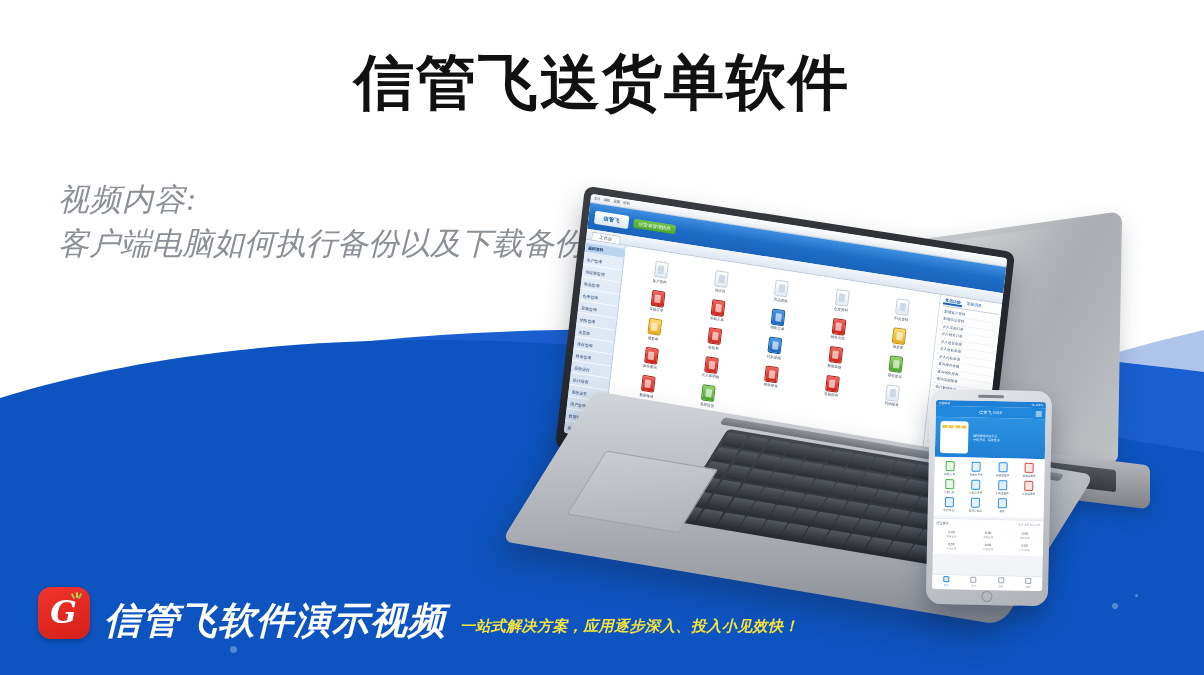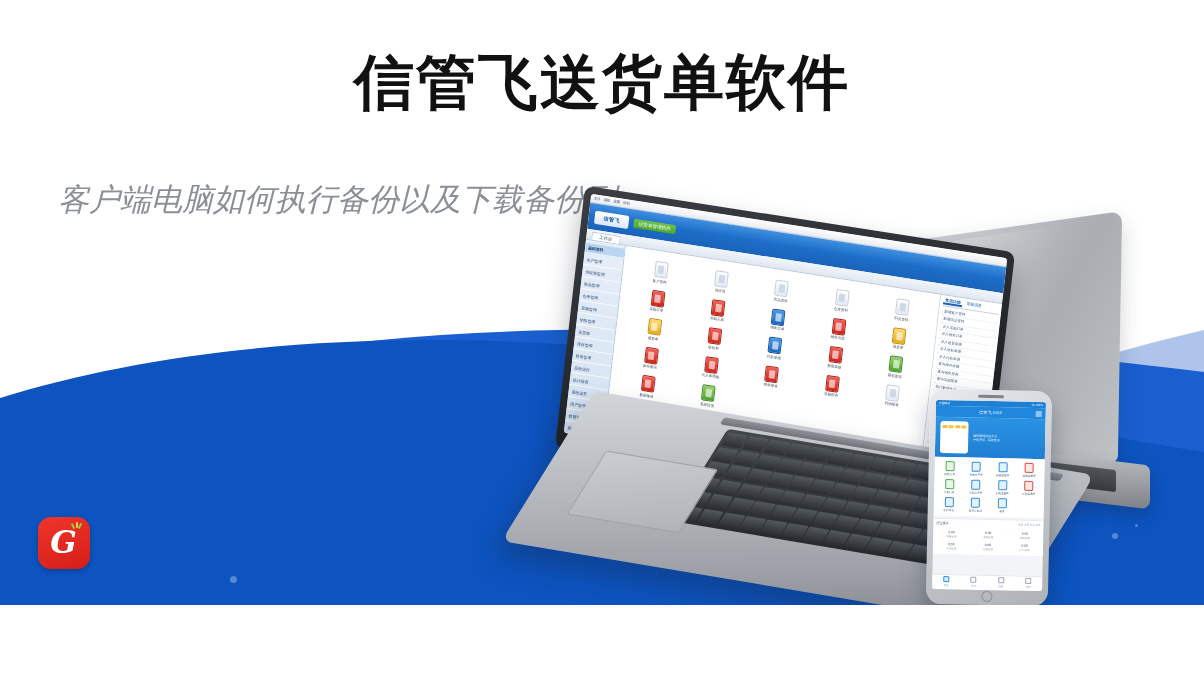--- a/index.html
+++ b/index.html
@@ -4,21 +4,21 @@
 <style>
   * { box-sizing: border-box; margin: 0; padding: 0; }
   html, body {
     width: 1204px; height: 675px;
     overflow: hidden;
     background: #ffffff;
     font-family: "Liberation Sans", "DejaVu Sans", sans-serif;
   }
   #stage {
     position: relative;
-    width: 1204px; height: 605px;
+    width: 1204px; height: 675px;
     background: #ffffff;
     overflow: hidden;
   }
 
   
   .wave-layer { position: absolute; left: 0; top: 0; width: 1204px; height: 675px; }
 
   
   .title {
     position: absolute;
@@ -315,20 +315,21 @@
 
   <svg class="wave-layer" viewBox="0 0 1204 675" preserveAspectRatio="none">
     <path d="M 1204 330 L 1204 675 L 620 675 C 700 540 860 410 1204 330 Z" fill="#aec4ea"></path>
     <path d="M 0 430 C 260 320 620 300 1204 372 L 1204 675 L 0 675 Z" fill="#1a5fd0"></path>
     <path d="M 0 398 C 230 326 560 318 900 392 C 1010 416 1110 438 1204 452 L 1204 675 L 0 675 Z" fill="#0d54c0"></path>
   </svg>
 
   <div class="title">信管飞送货单软件</div>
 
   <div class="subtitle">
+    <span class="ln">视频内容:</span>
     <span class="ln ln2">客户端电脑如何执行备份以及下载备份到</span>
   </div>
 
   <div class="devices">
 
     <div class="laptop-back"></div>
     <div class="laptop-back-base">
       <div class="kb"></div>
     </div>
 
@@ -700,16 +701,18 @@
 
     <div class="brand-row">
       <span class="logo-mark">
         <span class="g">G</span>
         <span class="spark">
             <s></s>
             <s></s>
             <s></s>
           </span>
       </span>
+      <span class="brand-text">信管飞软件演示视频</span>
+      <span class="tagline">一站式解决方案，应用逐步深入、投入小见效快！</span>
     </div>
   </div>
 
 </div>
 
 </body></html>

